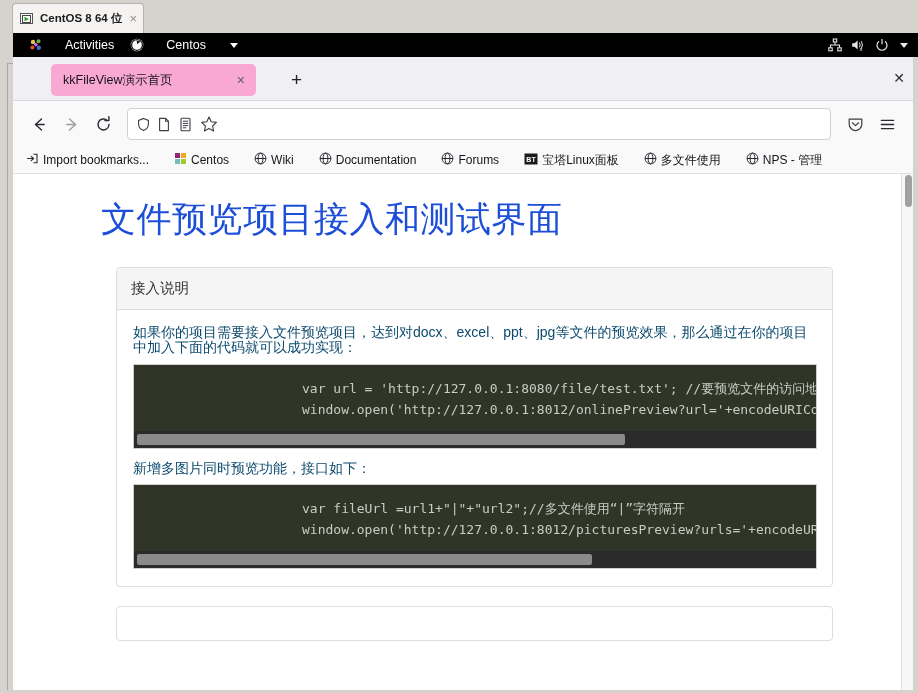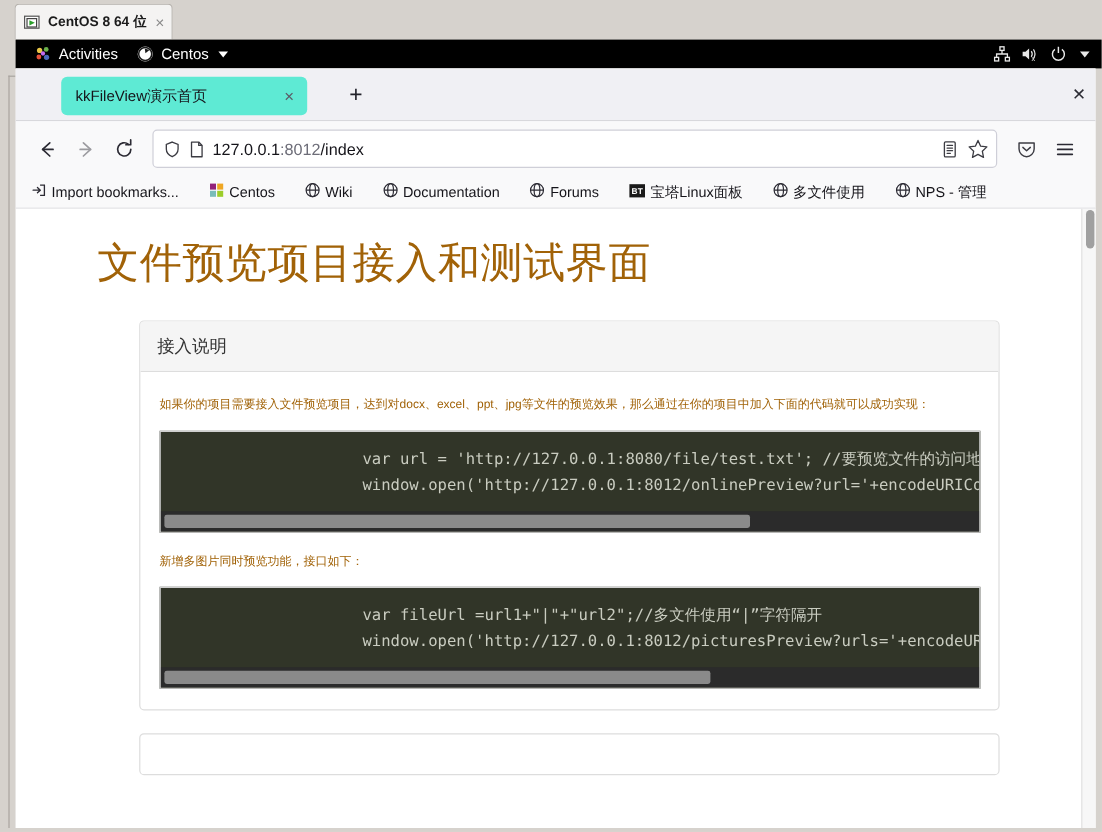--- a/index.html
+++ b/index.html
@@ -61,21 +61,21 @@
 
   
   #gnome-bar {
     position: absolute; left: 13px; top: 33px; width: 905px; height: 24px;
     background: #000000;
     display: flex; align-items: center;
     color: #ffffff; font-size: 12px;
   }
   #gnome-bar .g-left { display: flex; align-items: center; gap: 0px; padding-left: 8px; }
   #gnome-bar .g-item {
-    display: flex; align-items: center; gap: 6px;
+    display: flex; align-items: center; gap: 22px;
     padding: 2px 8px; border-radius: 3px; cursor: default;
     font-size: 12.5px;
   }
   #gnome-bar .g-clock {
     position: absolute; left: 0; right: 0; text-align: center;
     font-size: 12.5px; font-weight: bold; pointer-events: none;
   }
   #gnome-bar .g-right {
     margin-left: auto; display: flex; align-items: center; gap: 9px;
     padding-right: 8px; position: relative; z-index: 2;
@@ -95,21 +95,21 @@
   }
 
   
   #ff-tabbar {
     position: absolute; left: 0; top: 0; width: 900px; height: 44px;
     background: #f0f0f4;
     border-bottom: 1px solid #d8d8dc;
   }
   #ff-tab {
     position: absolute; left: 38px; top: 7px; width: 205px; height: 32px;
-    background: #5eead4;
+    background: #f9a8d4;
     border-radius: 5px;
     display: flex; align-items: center; padding: 0 8px 0 12px;
   }
   #ff-tab .tablabel {
     font-size: 12.5px; color: #15141a; white-space: nowrap;
     overflow: hidden; text-overflow: ellipsis; flex: 1;
   }
   #ff-tab .tabclose {
     font-size: 14px; color: #5b5b66; line-height: 1; padding: 0 3px;
     cursor: pointer;
@@ -183,39 +183,39 @@
     position: absolute; right: 0; top: 0; width: 12px; height: 516px;
     background: #f7f7f7;
     border-left: 1px solid #e2e2e2;
   }
   #page-scrollbar .thumb {
     position: absolute; left: 3px; top: 1px; width: 7px; height: 32px;
     background: #a0a0a0; border-radius: 4px;
   }
 
   h1#page-title {
-    font-size: 35px; font-weight: normal; color: #a16207;
-    margin: 22px 0 0 68px; letter-spacing: 0.5px;
+    font-size: 35px; font-weight: normal; color: #1d4ed8;
+    margin: 22px 0 0 88px; letter-spacing: 0.5px;
     font-family: Liberation Serif, serif;
   }
 
   .panel {
     margin: 0 0 0 103px; width: 717px;
     border: 1px solid #dddddd; border-radius: 4px;
     background: #ffffff;
   }
   .panel-heading {
     background: #f5f5f5; border-bottom: 1px solid #dddddd;
     padding: 11px 14px; border-radius: 3px 3px 0 0;
   }
   .panel-title { font-size: 14.5px; color: #333333; }
   .panel-body { padding: 15px 15px 15px 16px; }
 
   .para {
-    font-size: 10px; color: #a16207; line-height: 25px;
+    font-size: 14px; color: #0c4a6e; line-height: 15px;
     margin-bottom: 9px;
   }
   .para.second { margin-top: 0; margin-bottom: 8px; }
 
   .codebox {
     background: #313528;
     border: 1px solid #cfcfcf;
     position: relative;
     overflow: hidden;
     margin-bottom: 2px;
@@ -356,21 +356,20 @@
           <svg width="15" height="15" viewBox="0 0 15 15">
             <path d="M7.5 1.4 L12.4 3.4 V7.2 c0 3.4 -2.6 5.4 -4.9 6.4 c-2.3 -1 -4.9 -3 -4.9 -6.4 V3.4 Z" fill="none" stroke="#3c3c43" stroke-width="1.1"></path>
           </svg>
         </span>
         <span class="ub-icon">
           <svg width="14" height="15" viewBox="0 0 14 15">
             <path d="M2.6 1.4 H8.6 L11.4 4.2 V13.6 H2.6 Z" fill="none" stroke="#3c3c43" stroke-width="1.1" stroke-linejoin="round"></path>
             <path d="M8.6 1.4 V4.2 H11.4" fill="none" stroke="#3c3c43" stroke-width="1.1" stroke-linejoin="round"></path>
           </svg>
         </span>
-        <span class="urltext"><span>127.0.0.1</span><span class="port">:8012</span><span>/index</span></span>
         <span class="ub-icon">
           <svg width="17" height="17" viewBox="0 0 17 17">
             <rect x="4" y="2.2" width="9" height="12.6" rx="1" fill="none" stroke="#3c3c43" stroke-width="1.1"></rect>
             <path d="M6.2 5.2 H10.8 M6.2 7.4 H10.8 M6.2 9.6 H10.8 M6.2 11.8 H9" stroke="#3c3c43" stroke-width="1" stroke-linecap="round"></path>
           </svg>
         </span>
         <span class="ub-icon">
           <svg width="18" height="18" viewBox="0 0 18 18">
             <polygon points="9,2 11.2,6.8 16.4,7.4 12.6,11 13.6,16.1 9,13.6 4.4,16.1 5.4,11 1.6,7.4 6.8,6.8" fill="none" stroke="#3c3c43" stroke-width="1.1" stroke-linejoin="round"></polygon>
           </svg>

